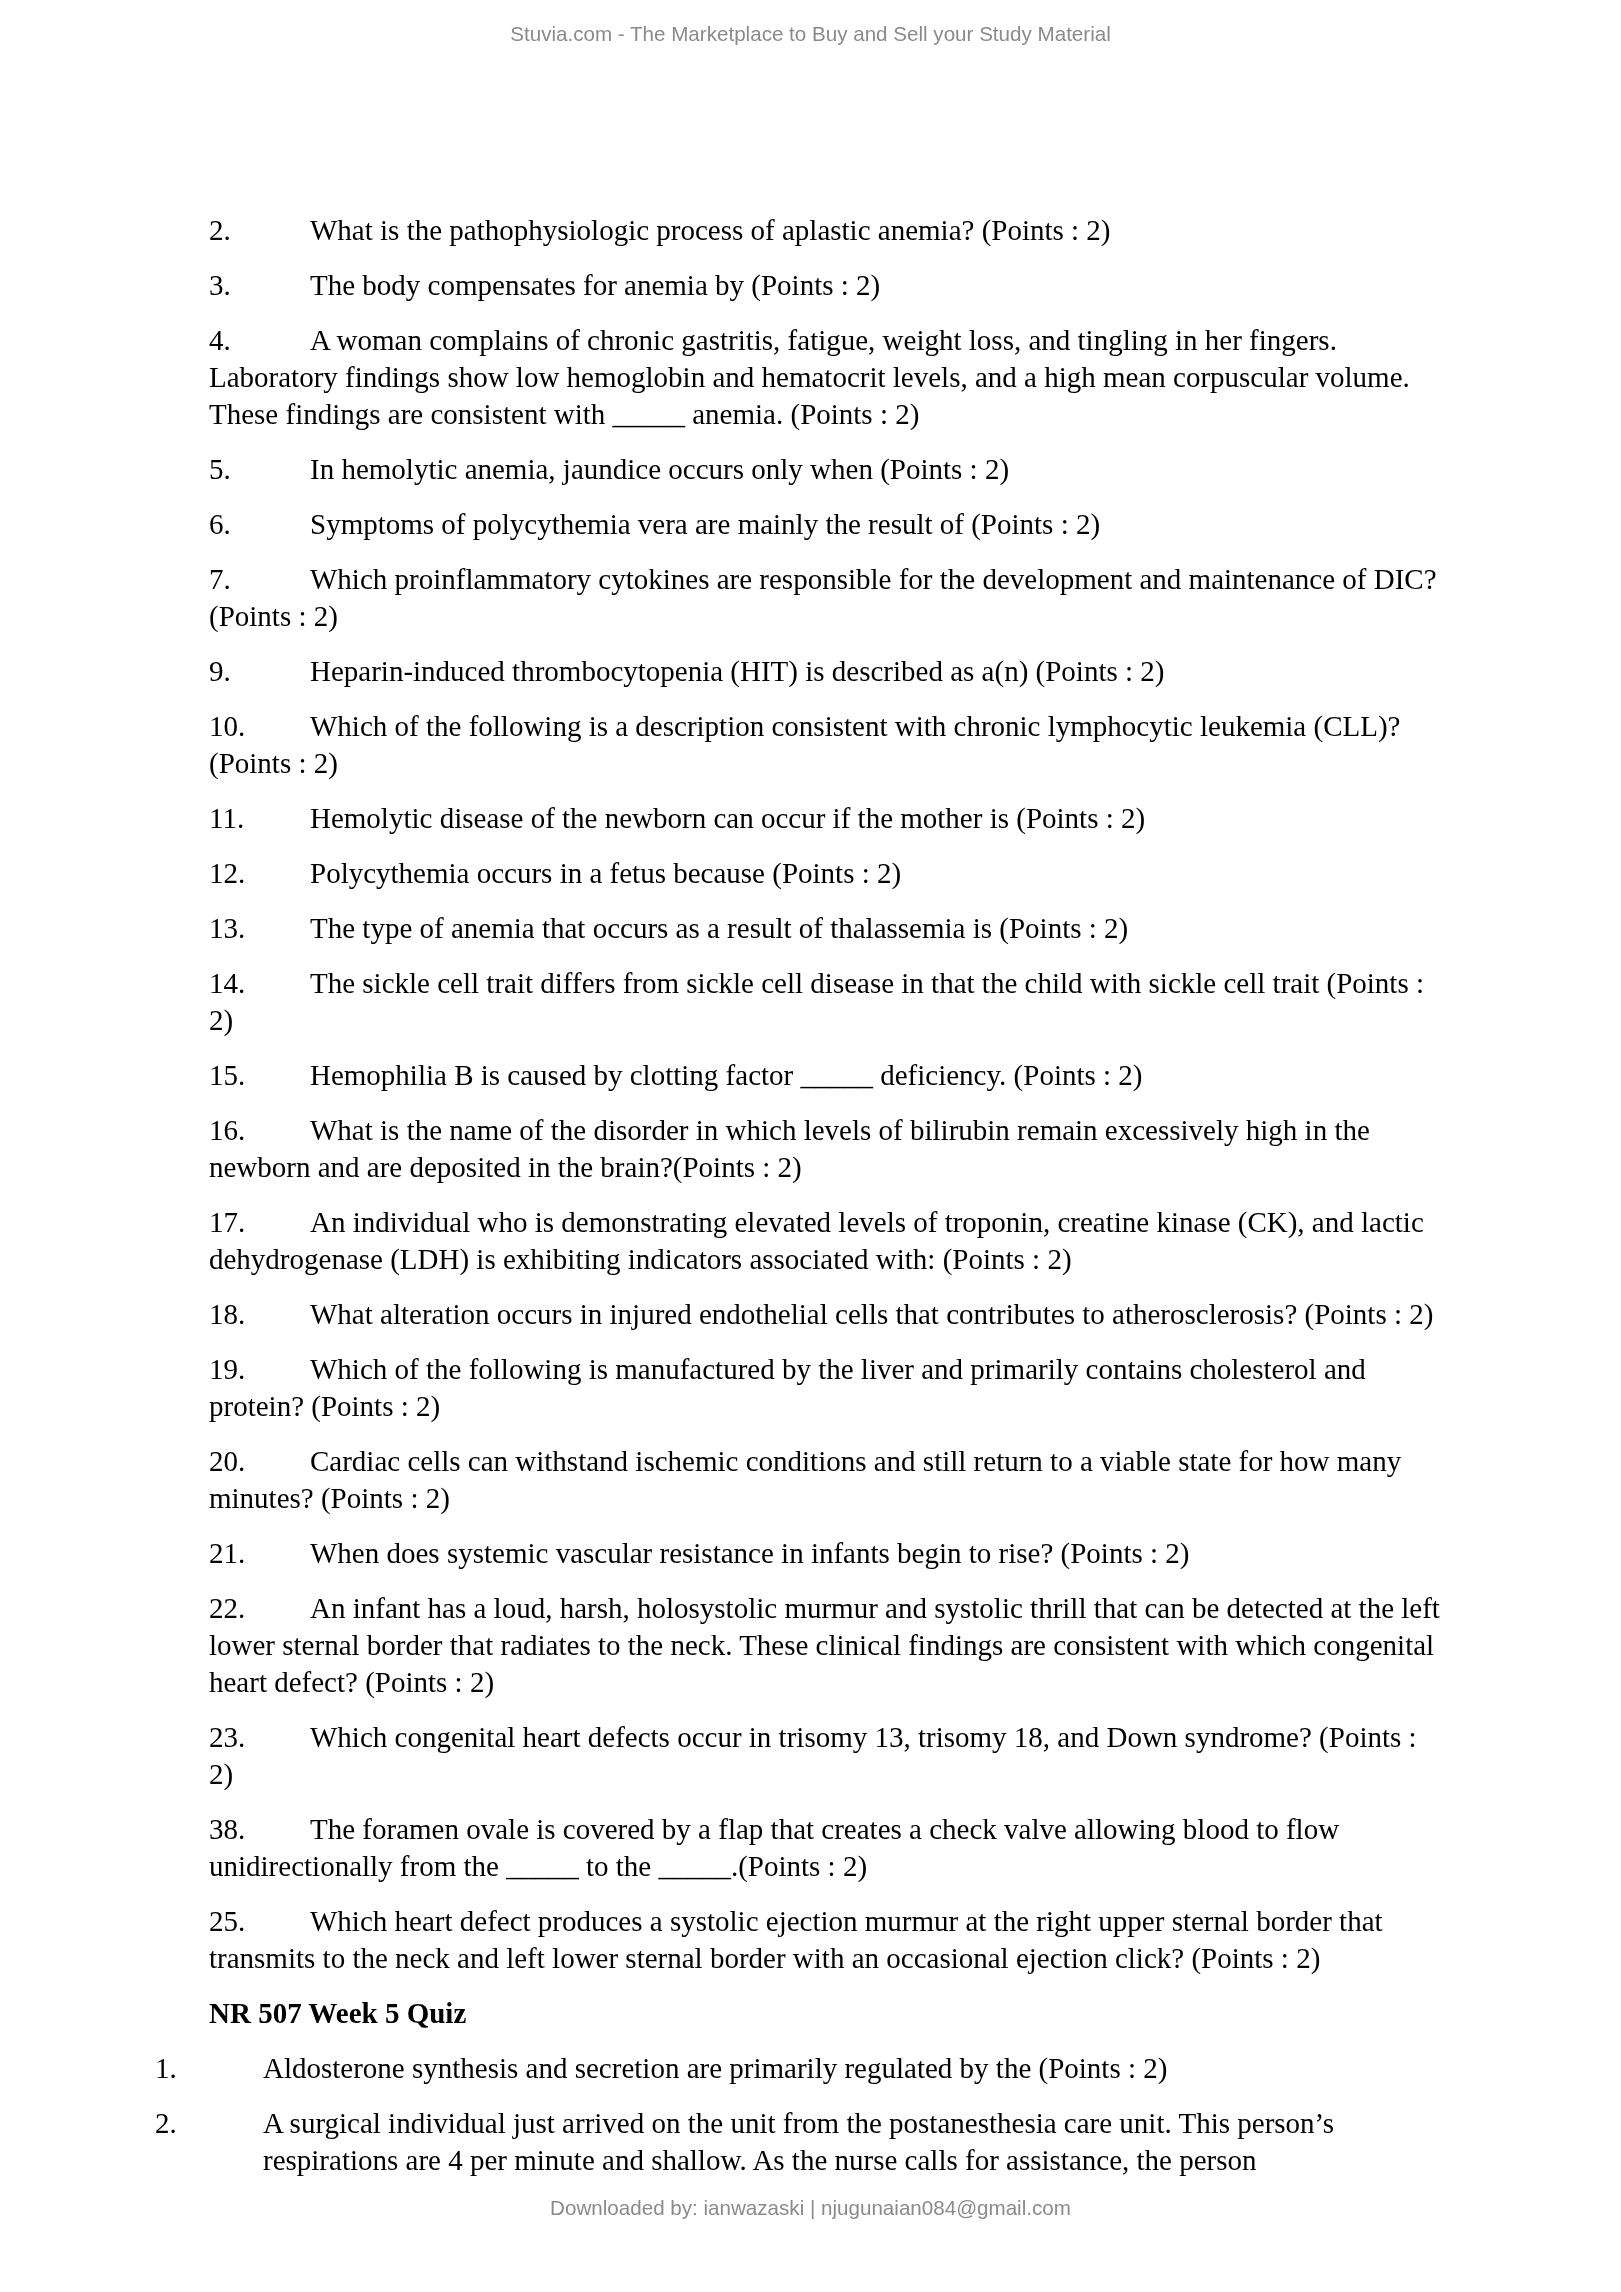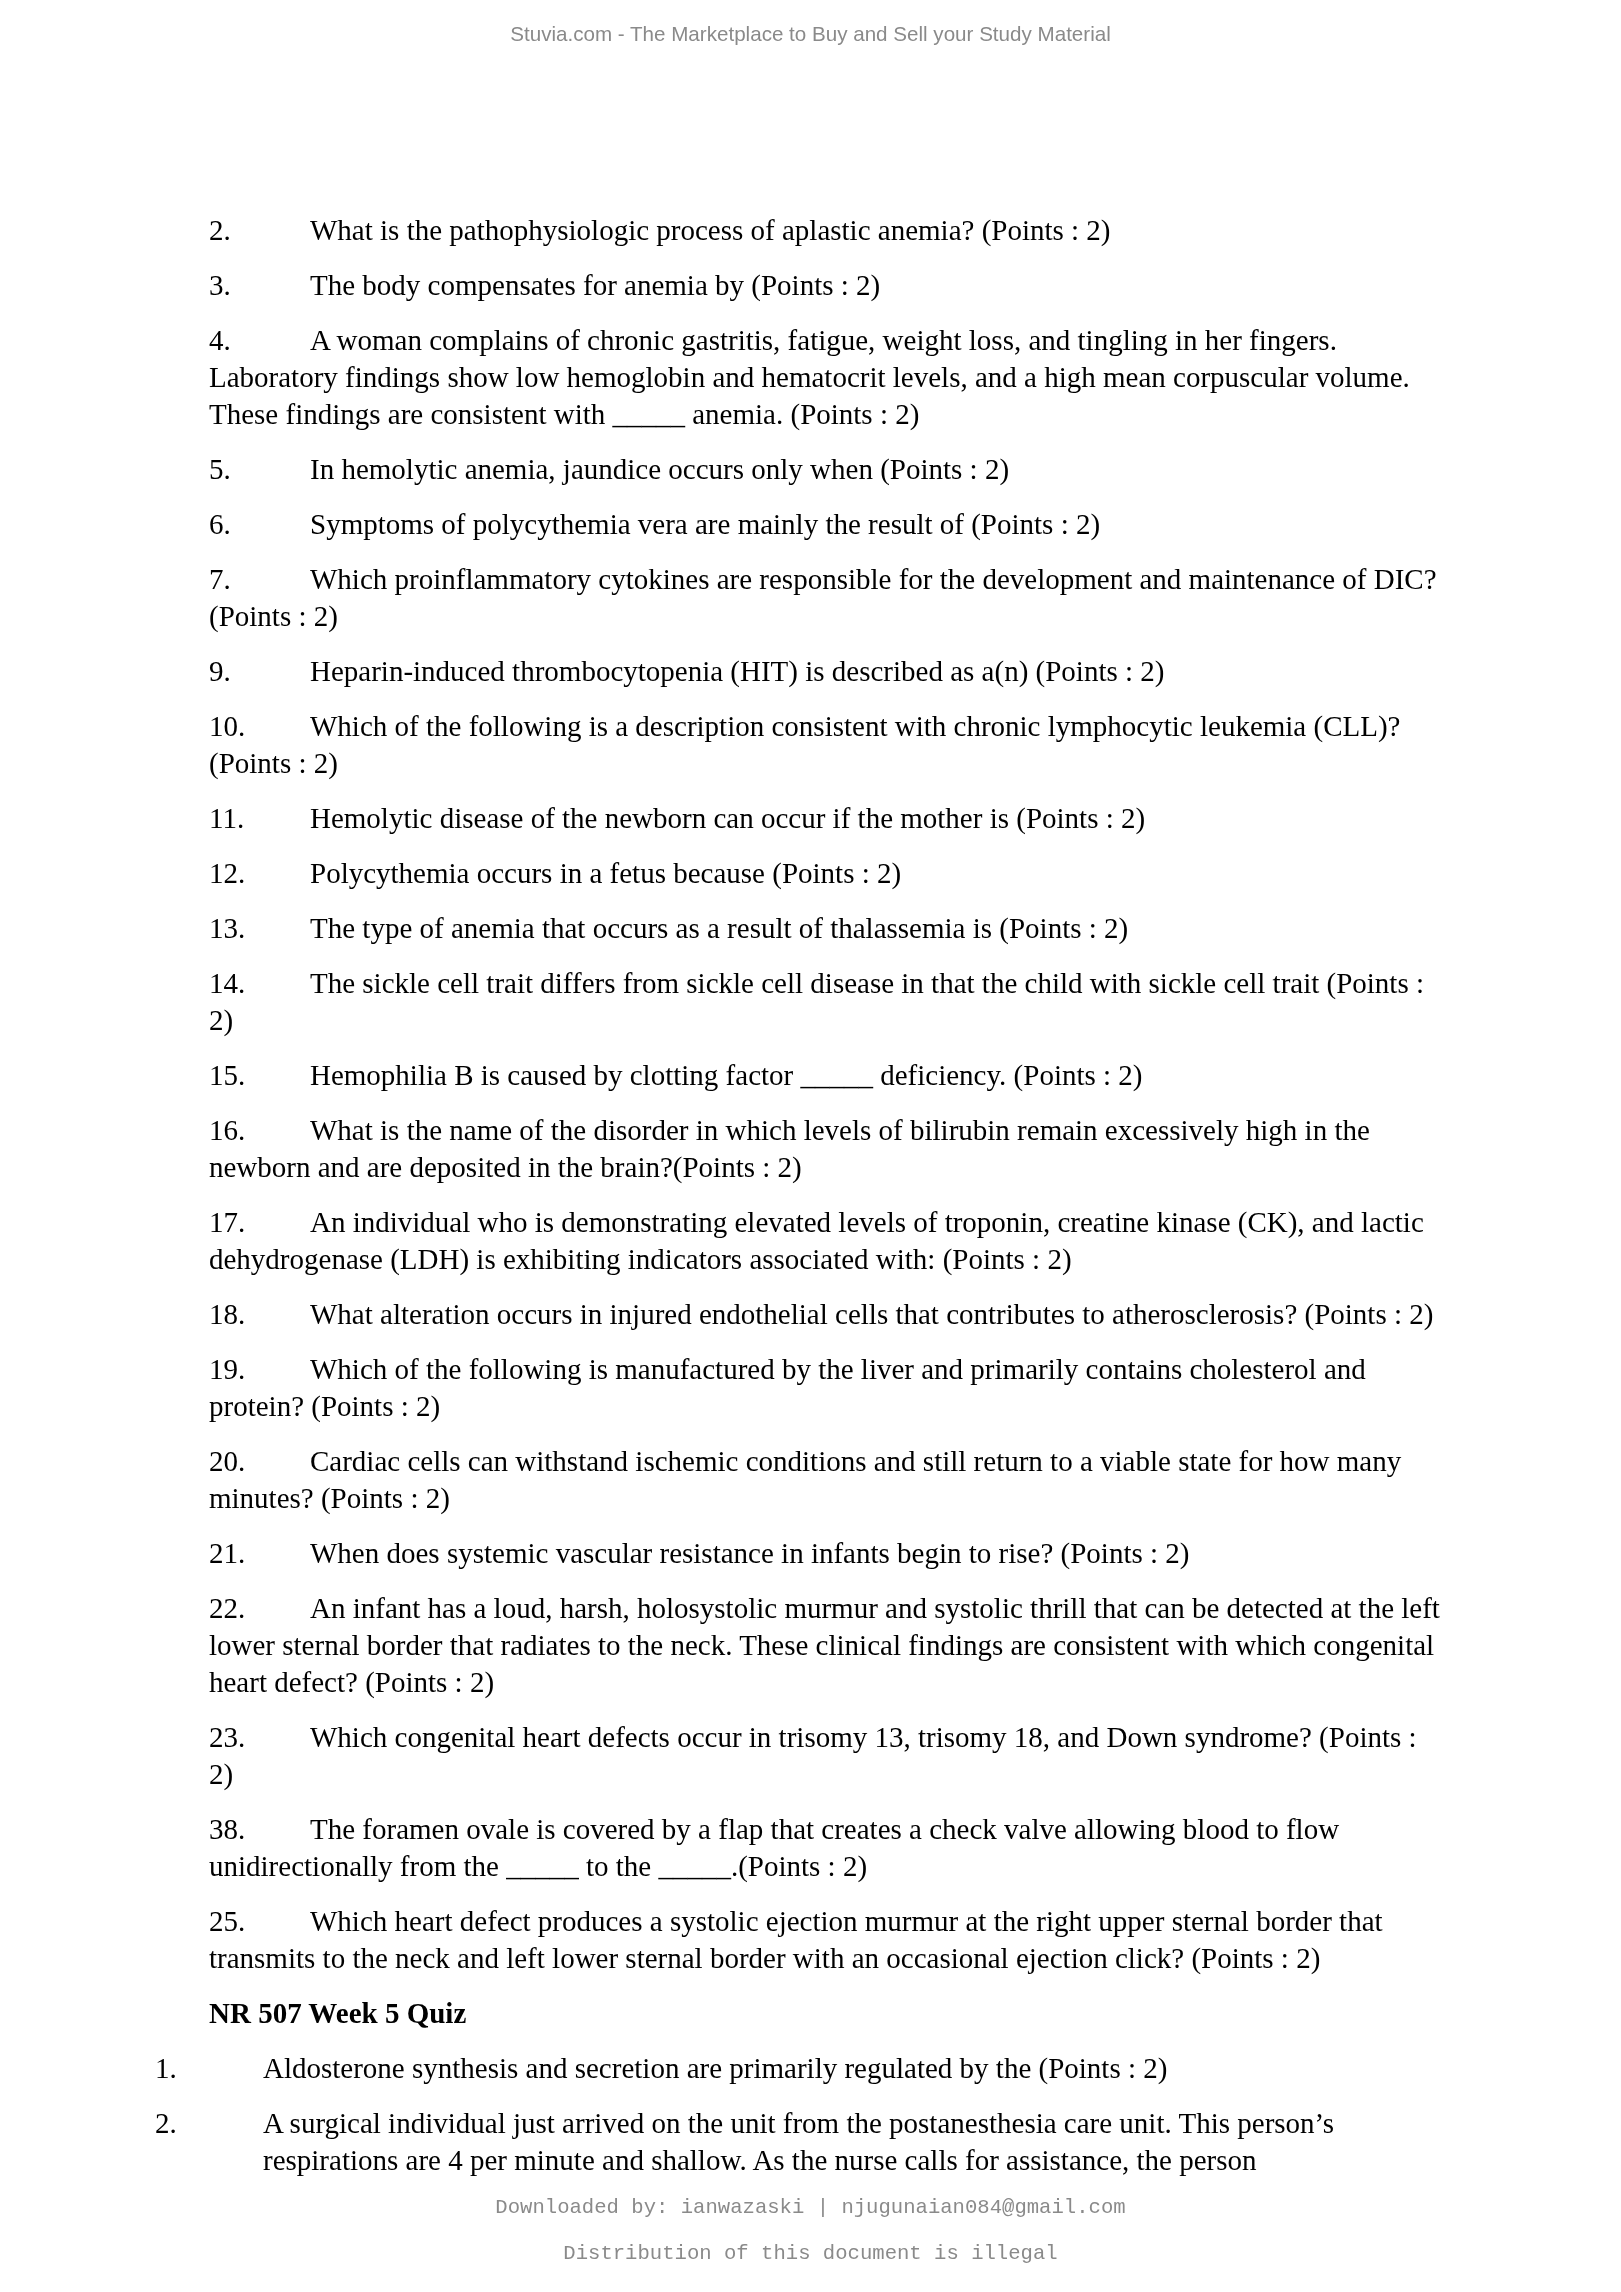--- a/index.html
+++ b/index.html
@@ -51,21 +51,21 @@
   }
   .q2-num {
     display: inline-block;
     width: 54px;
   }
   .page-footer {
     position: absolute;
     left: 0;
     right: 0;
     text-align: center;
-    font-family: Liberation Mono, monospace;
+    font-family: Liberation Sans, sans-serif;
     font-size: 20.6px;
     color: #8a8a8a;
   }
   .footer-line1 { top: 2196px; }
   .footer-line2 { top: 2242px; }
 </style>
 </head>
 <body>
 
 <div class="page">
@@ -130,16 +130,15 @@
 
         <p class="q2-item"><span class="q2-num">1.</span><span>Aldosterone synthesis and secretion are primarily regulated by the (Points : 2)</span></p>
 
         <p class="q2-item"><span class="q2-num">2.</span><span>A surgical individual just arrived on the unit from the postanesthesia care unit. This person’s respirations are 4 per minute and shallow. As the nurse calls for assistance, the person</span></p>
       </div>
 
   </div>
 
   <div class="page-footer footer-line1">Downloaded by: ianwazaski | njugunaian084@gmail.com</div>
 
-  <div class="page-footer footer-line2">Distribution of this document is illegal</div>
 
 </div>
 
 
 </body></html>

